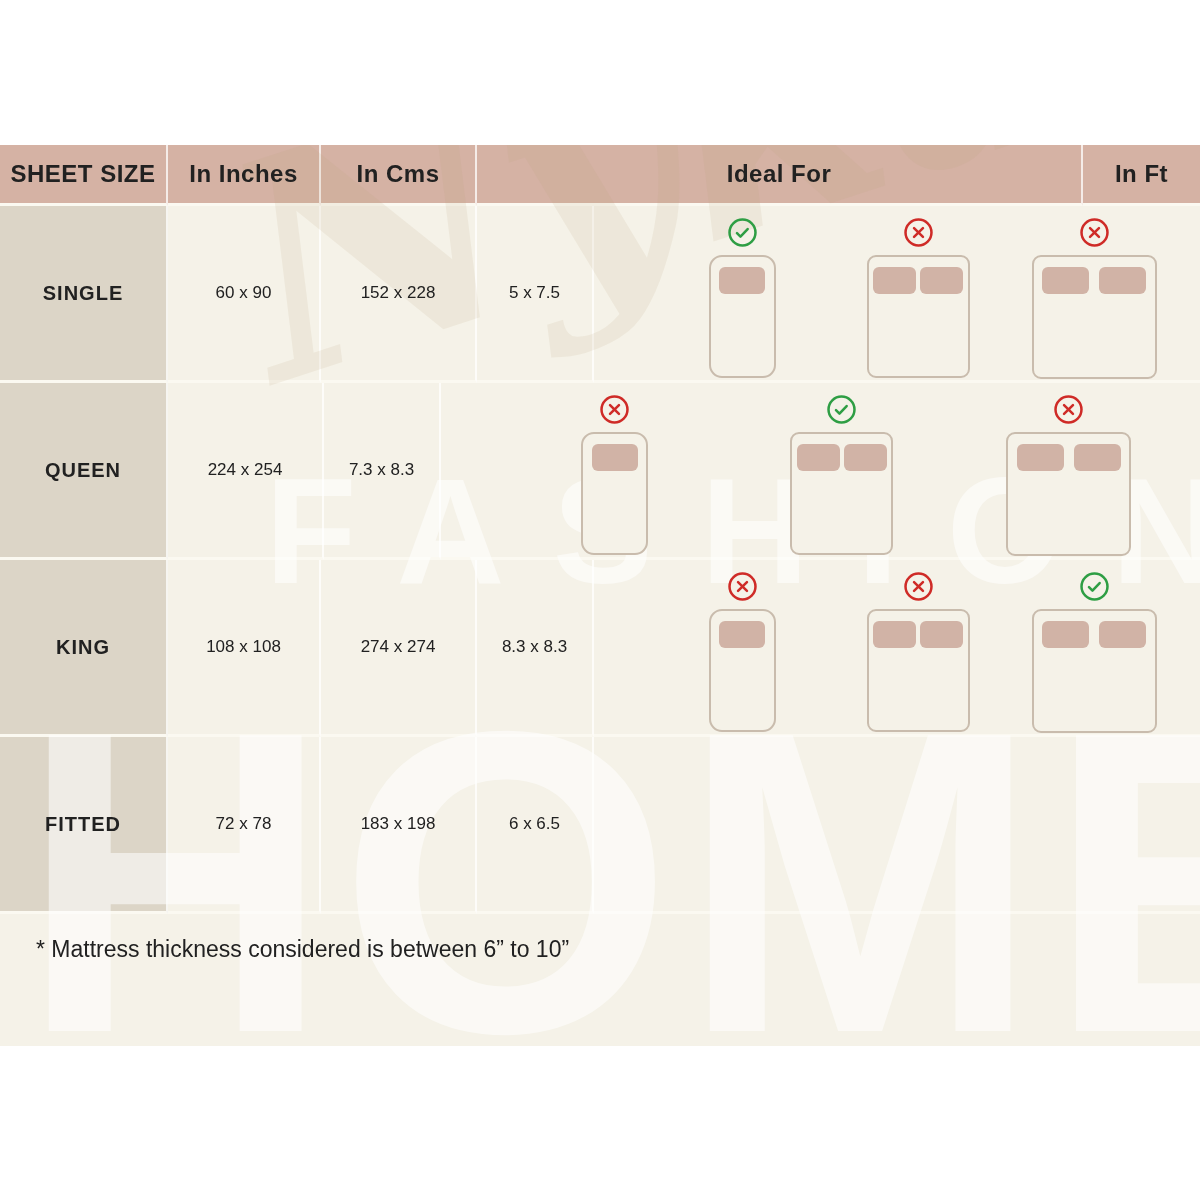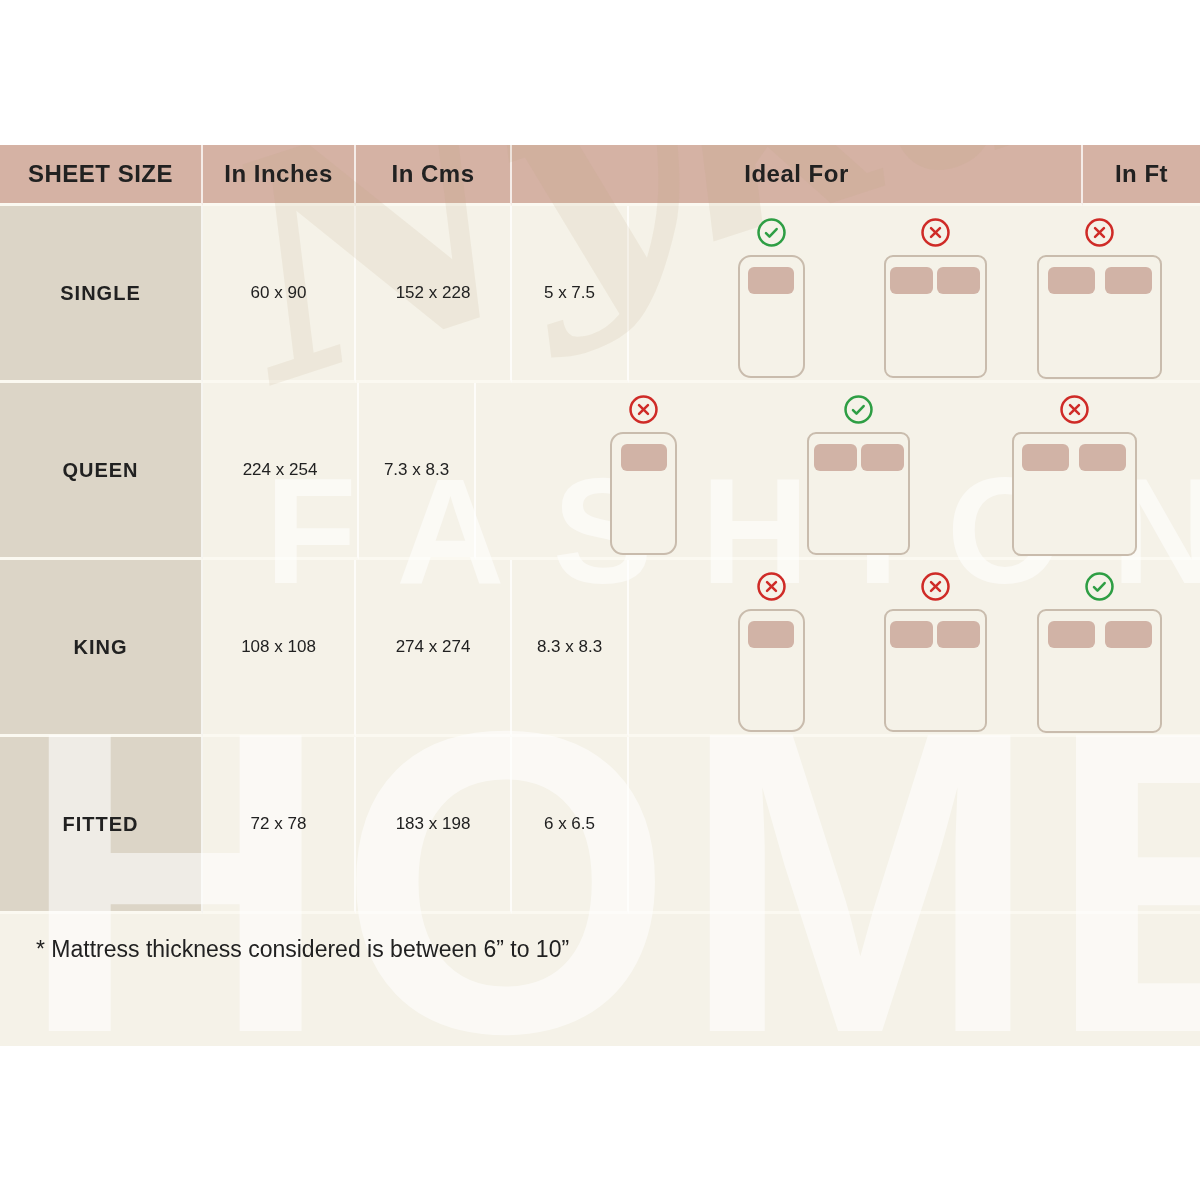--- a/index.html
+++ b/index.html
@@ -12,21 +12,21 @@
   .sheet{position:absolute;left:0;top:145px;width:1200px;}
   .row{display:flex;width:1200px;box-sizing:border-box;}
   .row.hdr{height:61px;}
   .row.data{height:177px;}
   .cell{
     box-sizing:border-box;display:flex;align-items:center;justify-content:center;
     border-right:2px solid rgba(255,255,255,0.75);
     border-bottom:3px solid #fbf9f1;
   }
   .cell:last-child{border-right:none;}
-  .c1{width:203px;}
+  .c1{width:168px;}
   .c2{width:153px;}
   .c3{width:156px;}
   .c4{width:117px;}
   .c5{flex:1;}
   .hdr .cell{background:var(--header-bg,#d5b2a4);}
   .hdr .cell span{font-size:24px;font-weight:600;letter-spacing:0.5px;}
   .data .c1{background:var(--label-bg,#dcd5c7);}
   .data .c2,.data .c3,.data .c4,.data .c5{background:var(--cell-bg,#f5f2e8);}
   .label{font-size:20px;font-weight:600;letter-spacing:1px;}
   .value{font-size:17px;font-weight:400;}

